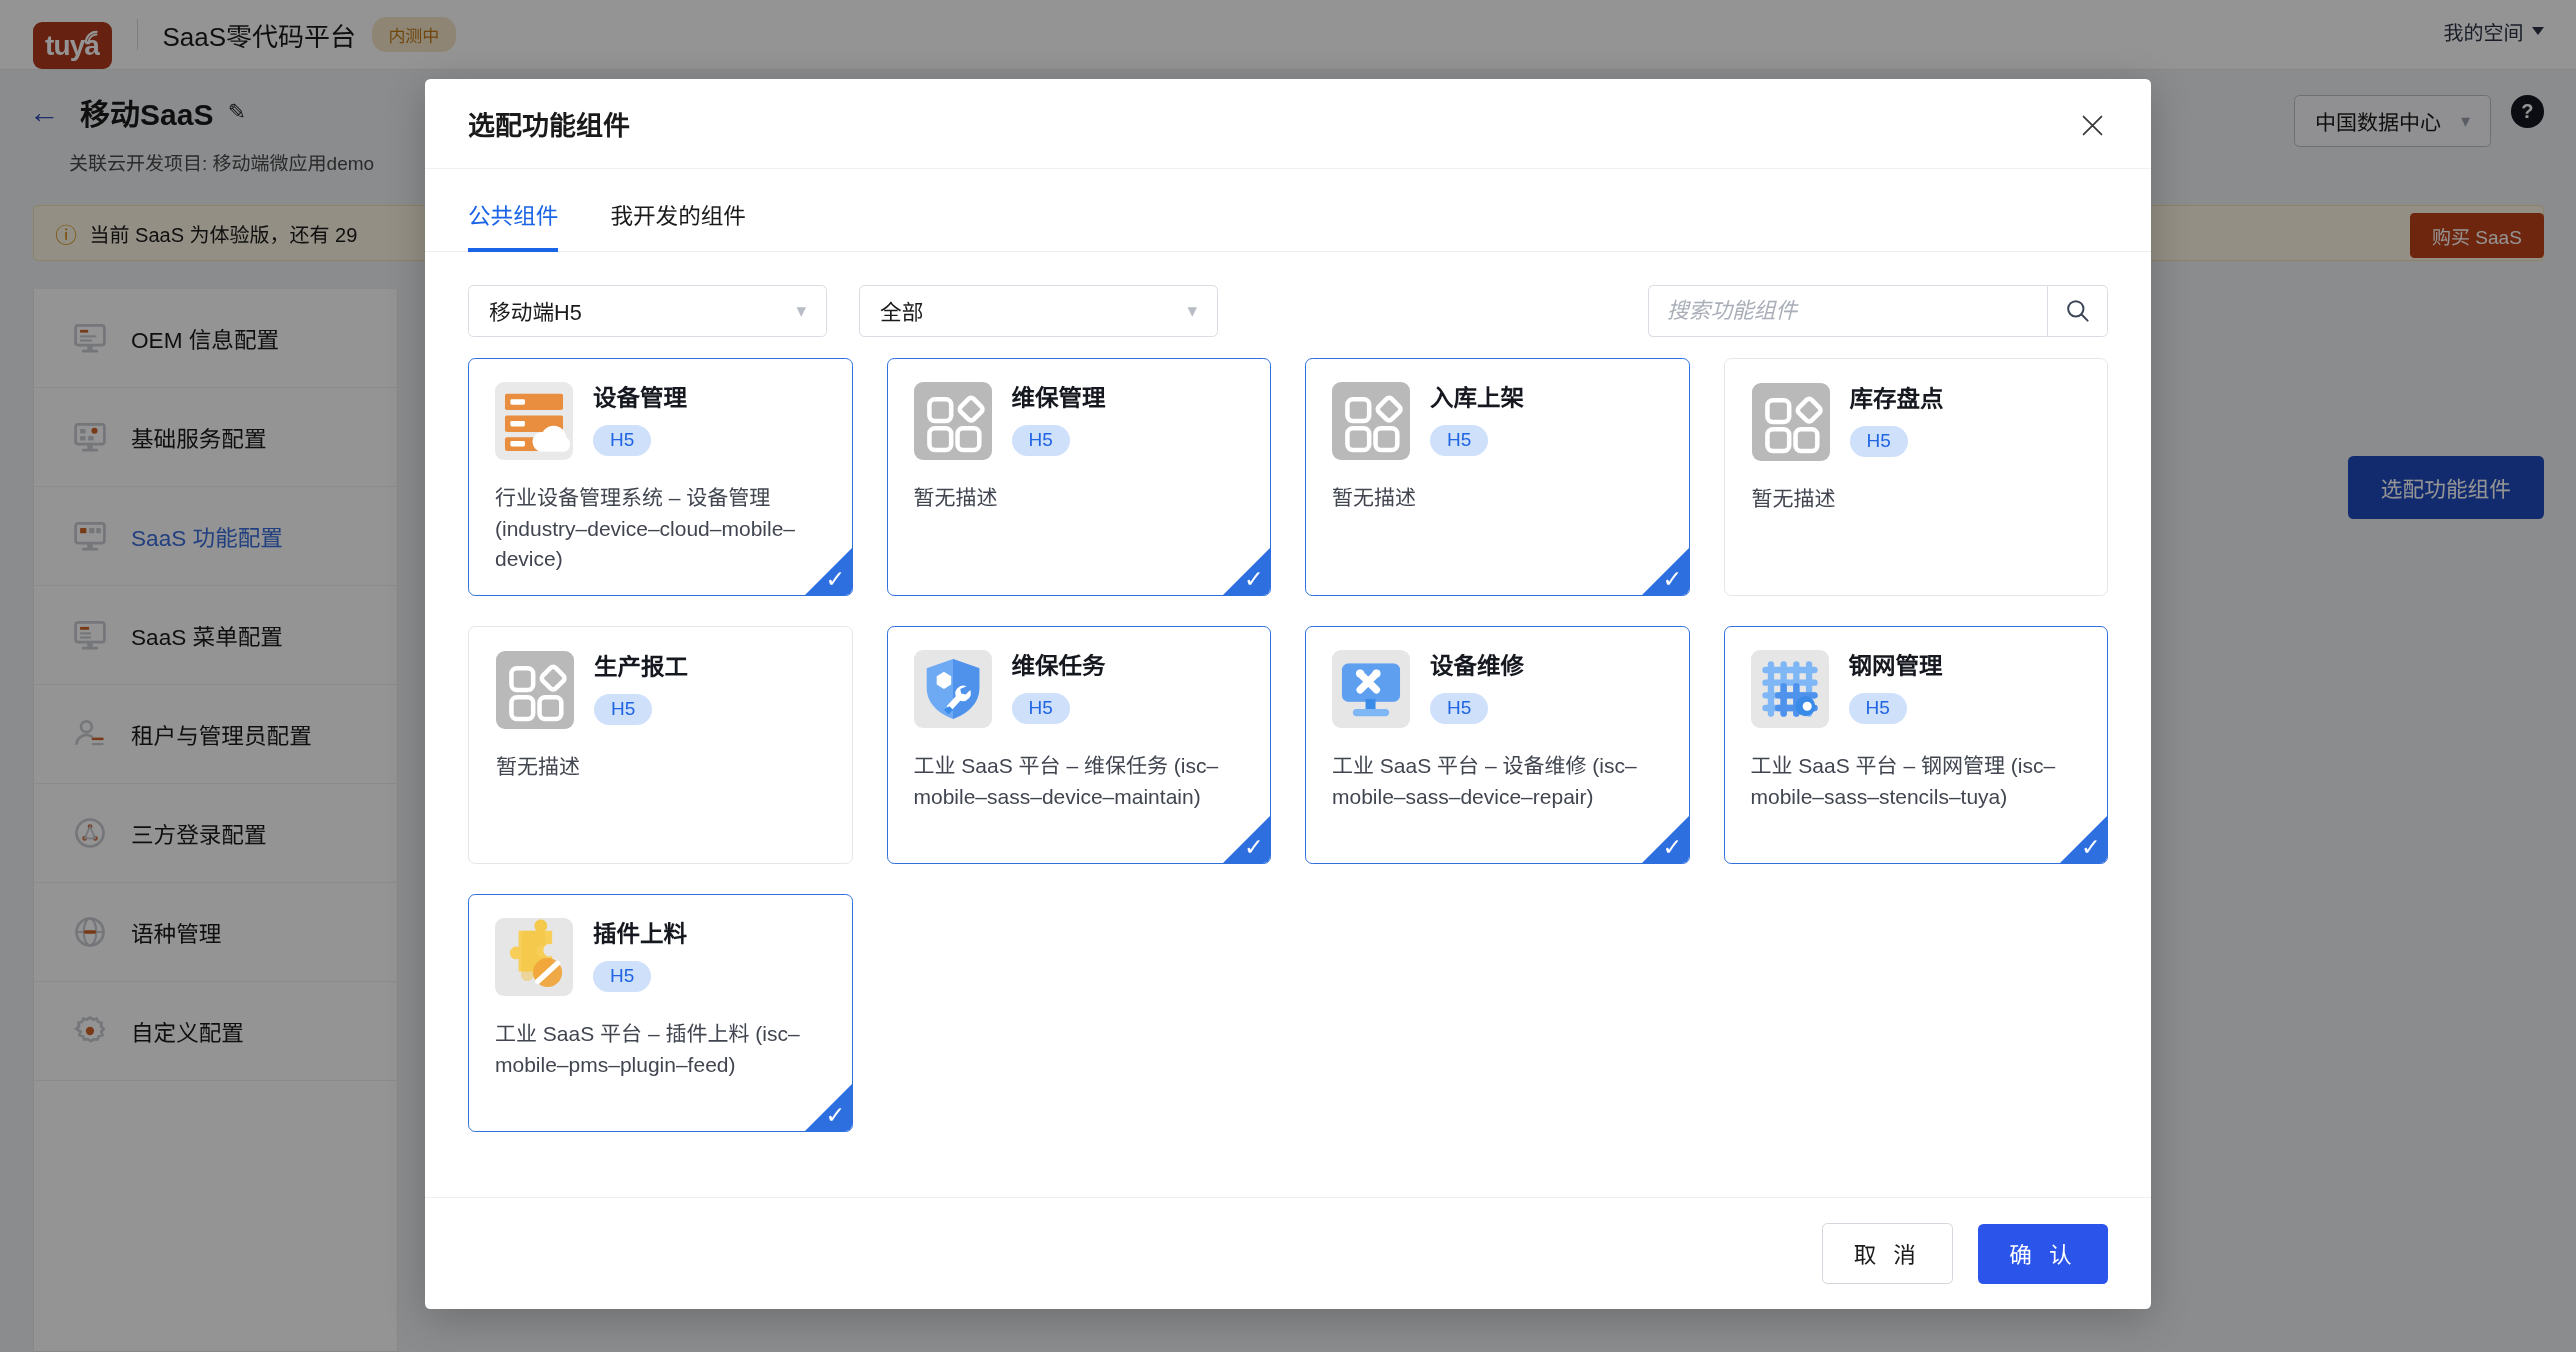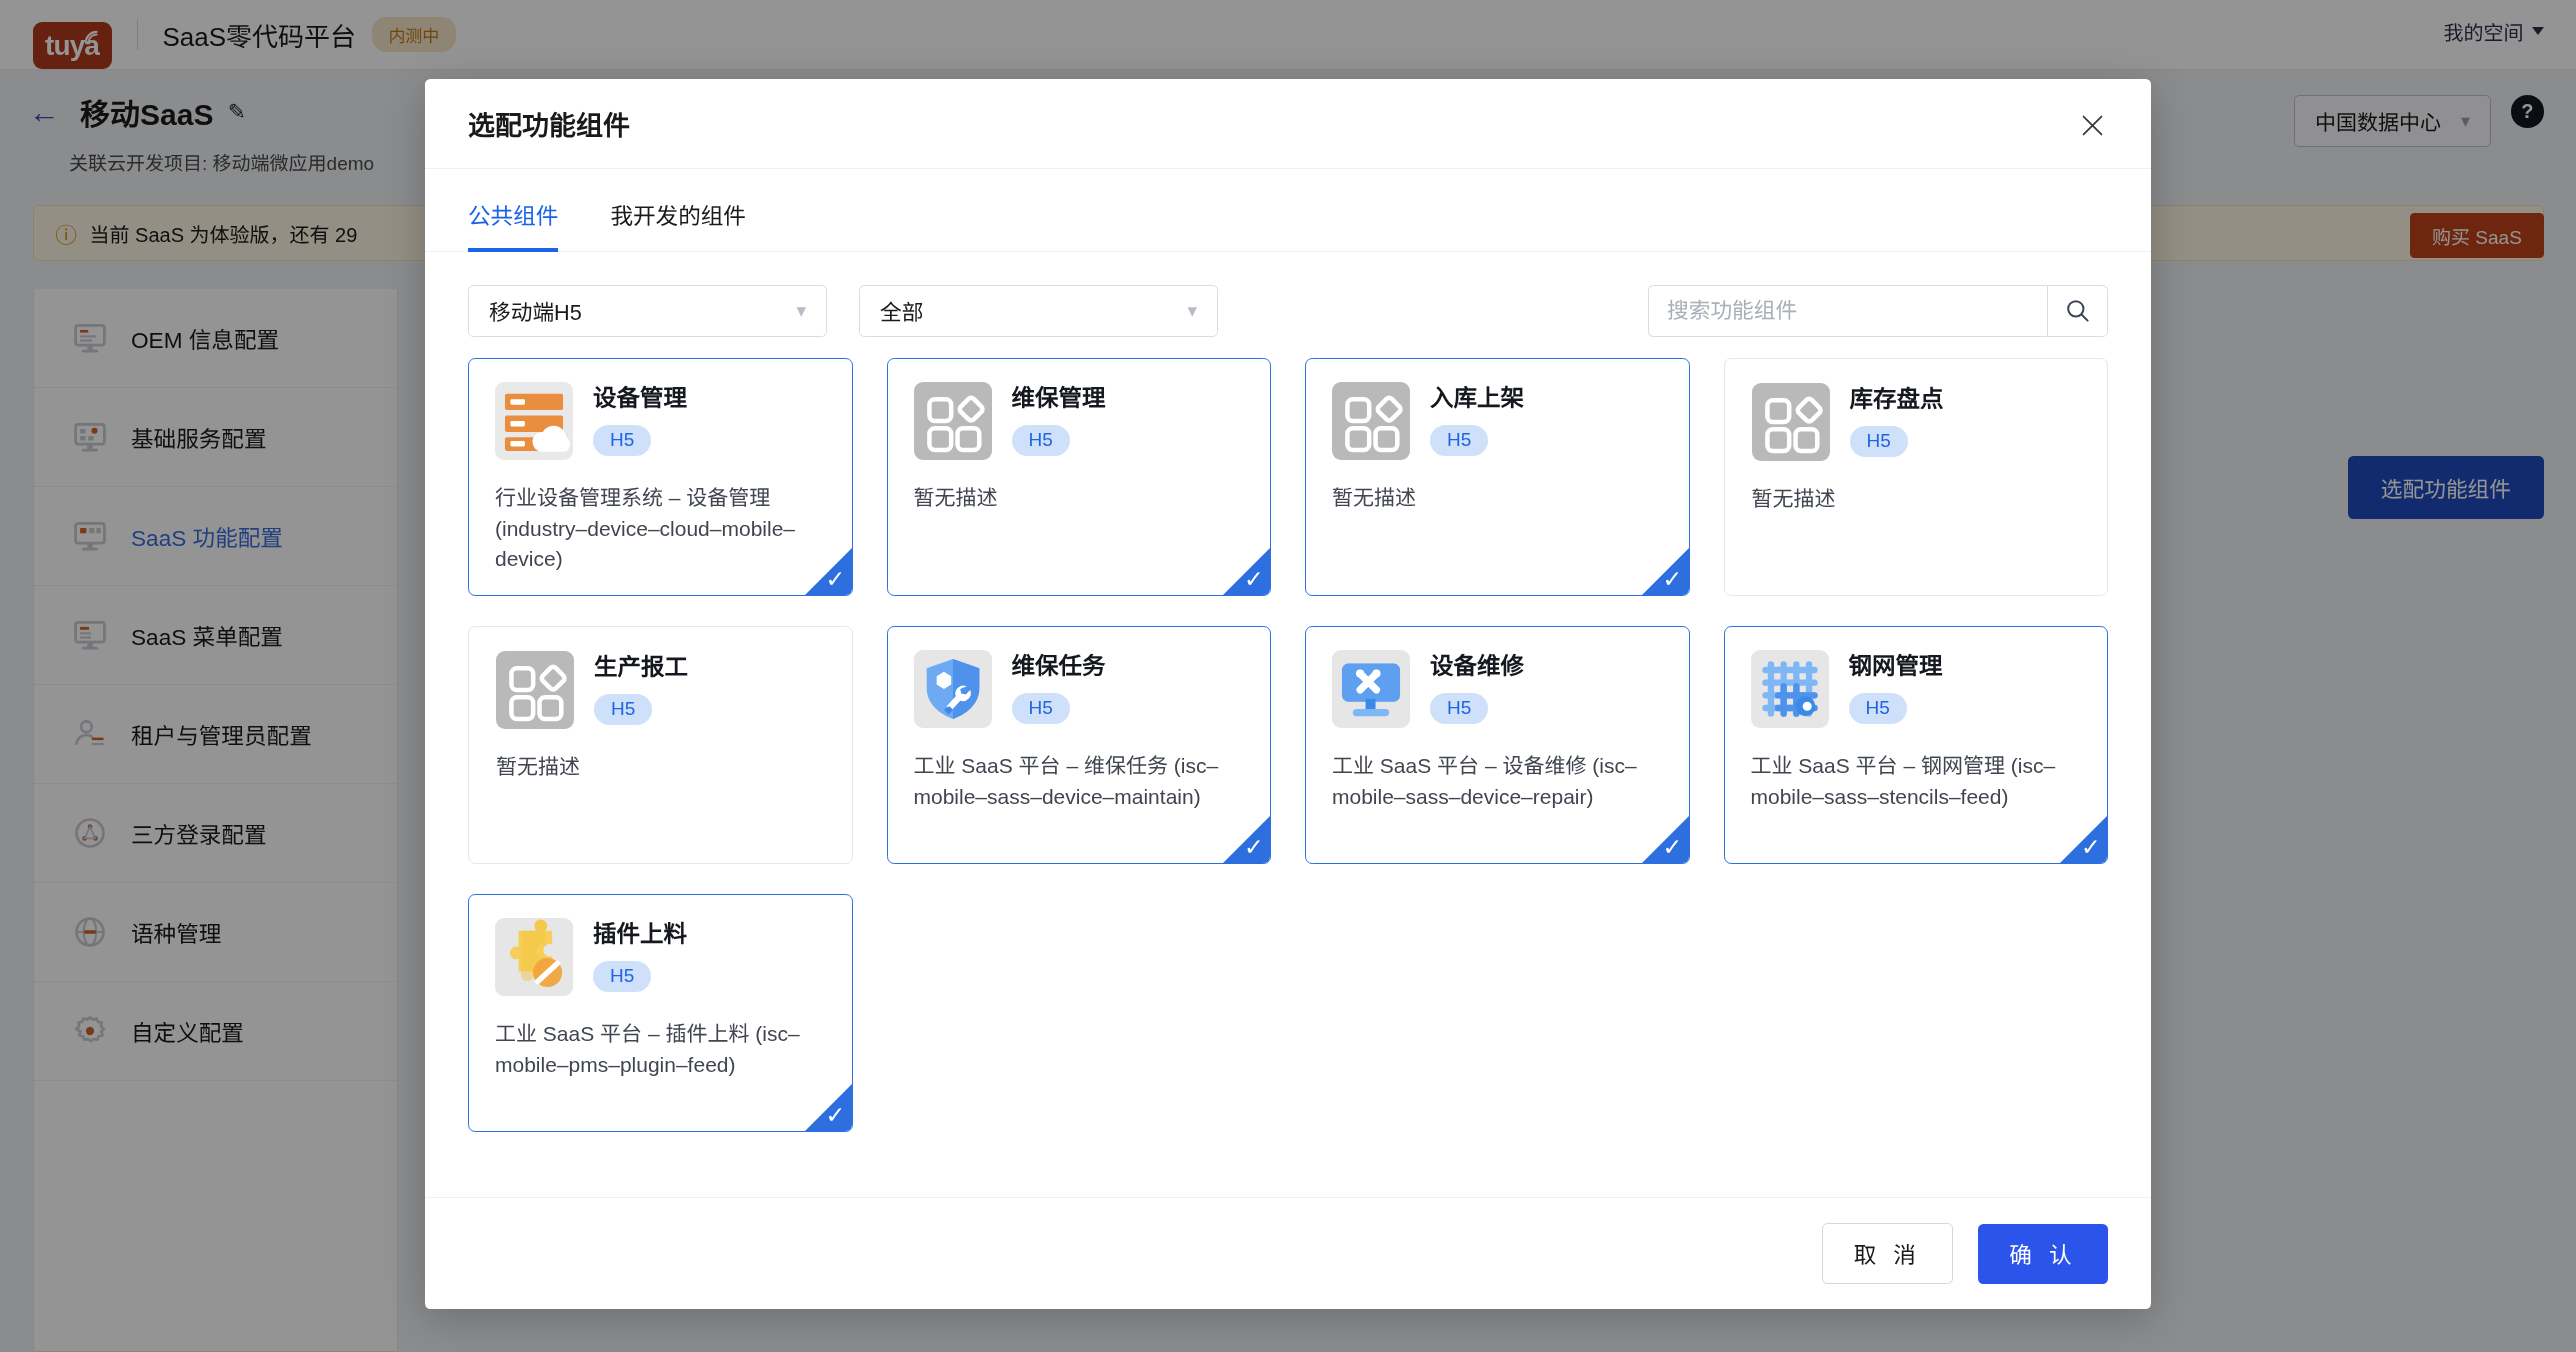--- a/index.html
+++ b/index.html
@@ -104,21 +104,21 @@
   .m-filters { display: flex; align-items: center; padding: 32.5px 43px 0; gap: 32px; }
   .sel {
     height: 52px; border: 0.9px solid #d9dde3; border-radius: 5.4px; display: flex; align-items: center;
     justify-content: space-between; padding: 0 20px; font-size: 21.7px; color: #1a1a1a; background: #fff;
   }
   .sel.w1 { width: 359px; } .sel.w2 { width: 359px; }
   .sel .chev { color: #b7bcc5; font-size: 19px; }
   .search-wrap { margin-left: auto; display: flex; height: 52px; }
   .search-in {
     width: 399px; border: 0.9px solid #d9dde3; border-right: none; border-radius: 5.4px 0 0 5.4px;
-    padding: 0 18px; font-size: 21.7px; color: #1a1a1a; outline: none; background: #fff;
+    padding: 0 18px; font-size: 21.7px; color: #1a1a1a; outline: none; background: #fff; font-style: italic;
   }
   .search-in::placeholder { color: #a9aeb8; }
   .search-btn {
     width: 61px; border: 0.9px solid #d9dde3; border-radius: 0 5.4px 5.4px 0; background: #fff;
     display: flex; align-items: center; justify-content: center; color: #3e4757;
   }
 
   .m-body { flex: 1; overflow: hidden; padding: 21.7px 43px 0; }
   .grid { display: grid; grid-template-columns: repeat(4, 1fr); gap: 30px 34px; }
 
@@ -477,21 +477,21 @@
           <path d="M36 40v30M50 40v30M30 50h40M30 64h40"></path>
         </g>
         <circle cx="60" cy="62" r="11" fill="#3a8ae8"></circle>
         <circle cx="62" cy="62" r="5" fill="#fff"></circle>
       </svg></div>
       <div>
         <div class="card-name">钢网管理</div>
         <div class="h5-chip">H5</div>
       </div>
     </div>
-    <div class="card-desc">工业 SaaS 平台 – 钢网管理 (isc–mobile–sass–stencils–feed)</div>
+    <div class="card-desc">工业 SaaS 平台 – 钢网管理 (isc–mobile–sass–stencils–tuya)</div>
     <span class="tick"></span>
                     <span class="tick-mark">✓</span>
         </div>
         <div class="card selected">
     <div class="card-top">
       <div class="card-icon"><svg viewBox="0 0 86 86" width="78" height="78">
         <rect width="86" height="86" fill="#e6e6e6"></rect>
         <path d="M30 14h16a7 7 0 1 1 9 0h8v15a7 7 0 1 0 0 13v17H55a7 7 0 1 1-13 0H26V45a7 7 0 1 1 0-13V14z" fill="#f7cf58"></path>
         <path d="M30 14h16a7 7 0 1 1 9 0v16a7 7 0 1 0 0 13v17H42a7 7 0 1 1-13 0" fill="#f2c13f" opacity=".45"></path>
         <circle cx="58" cy="60" r="16" fill="#f0a43a" opacity=".92"></circle>

